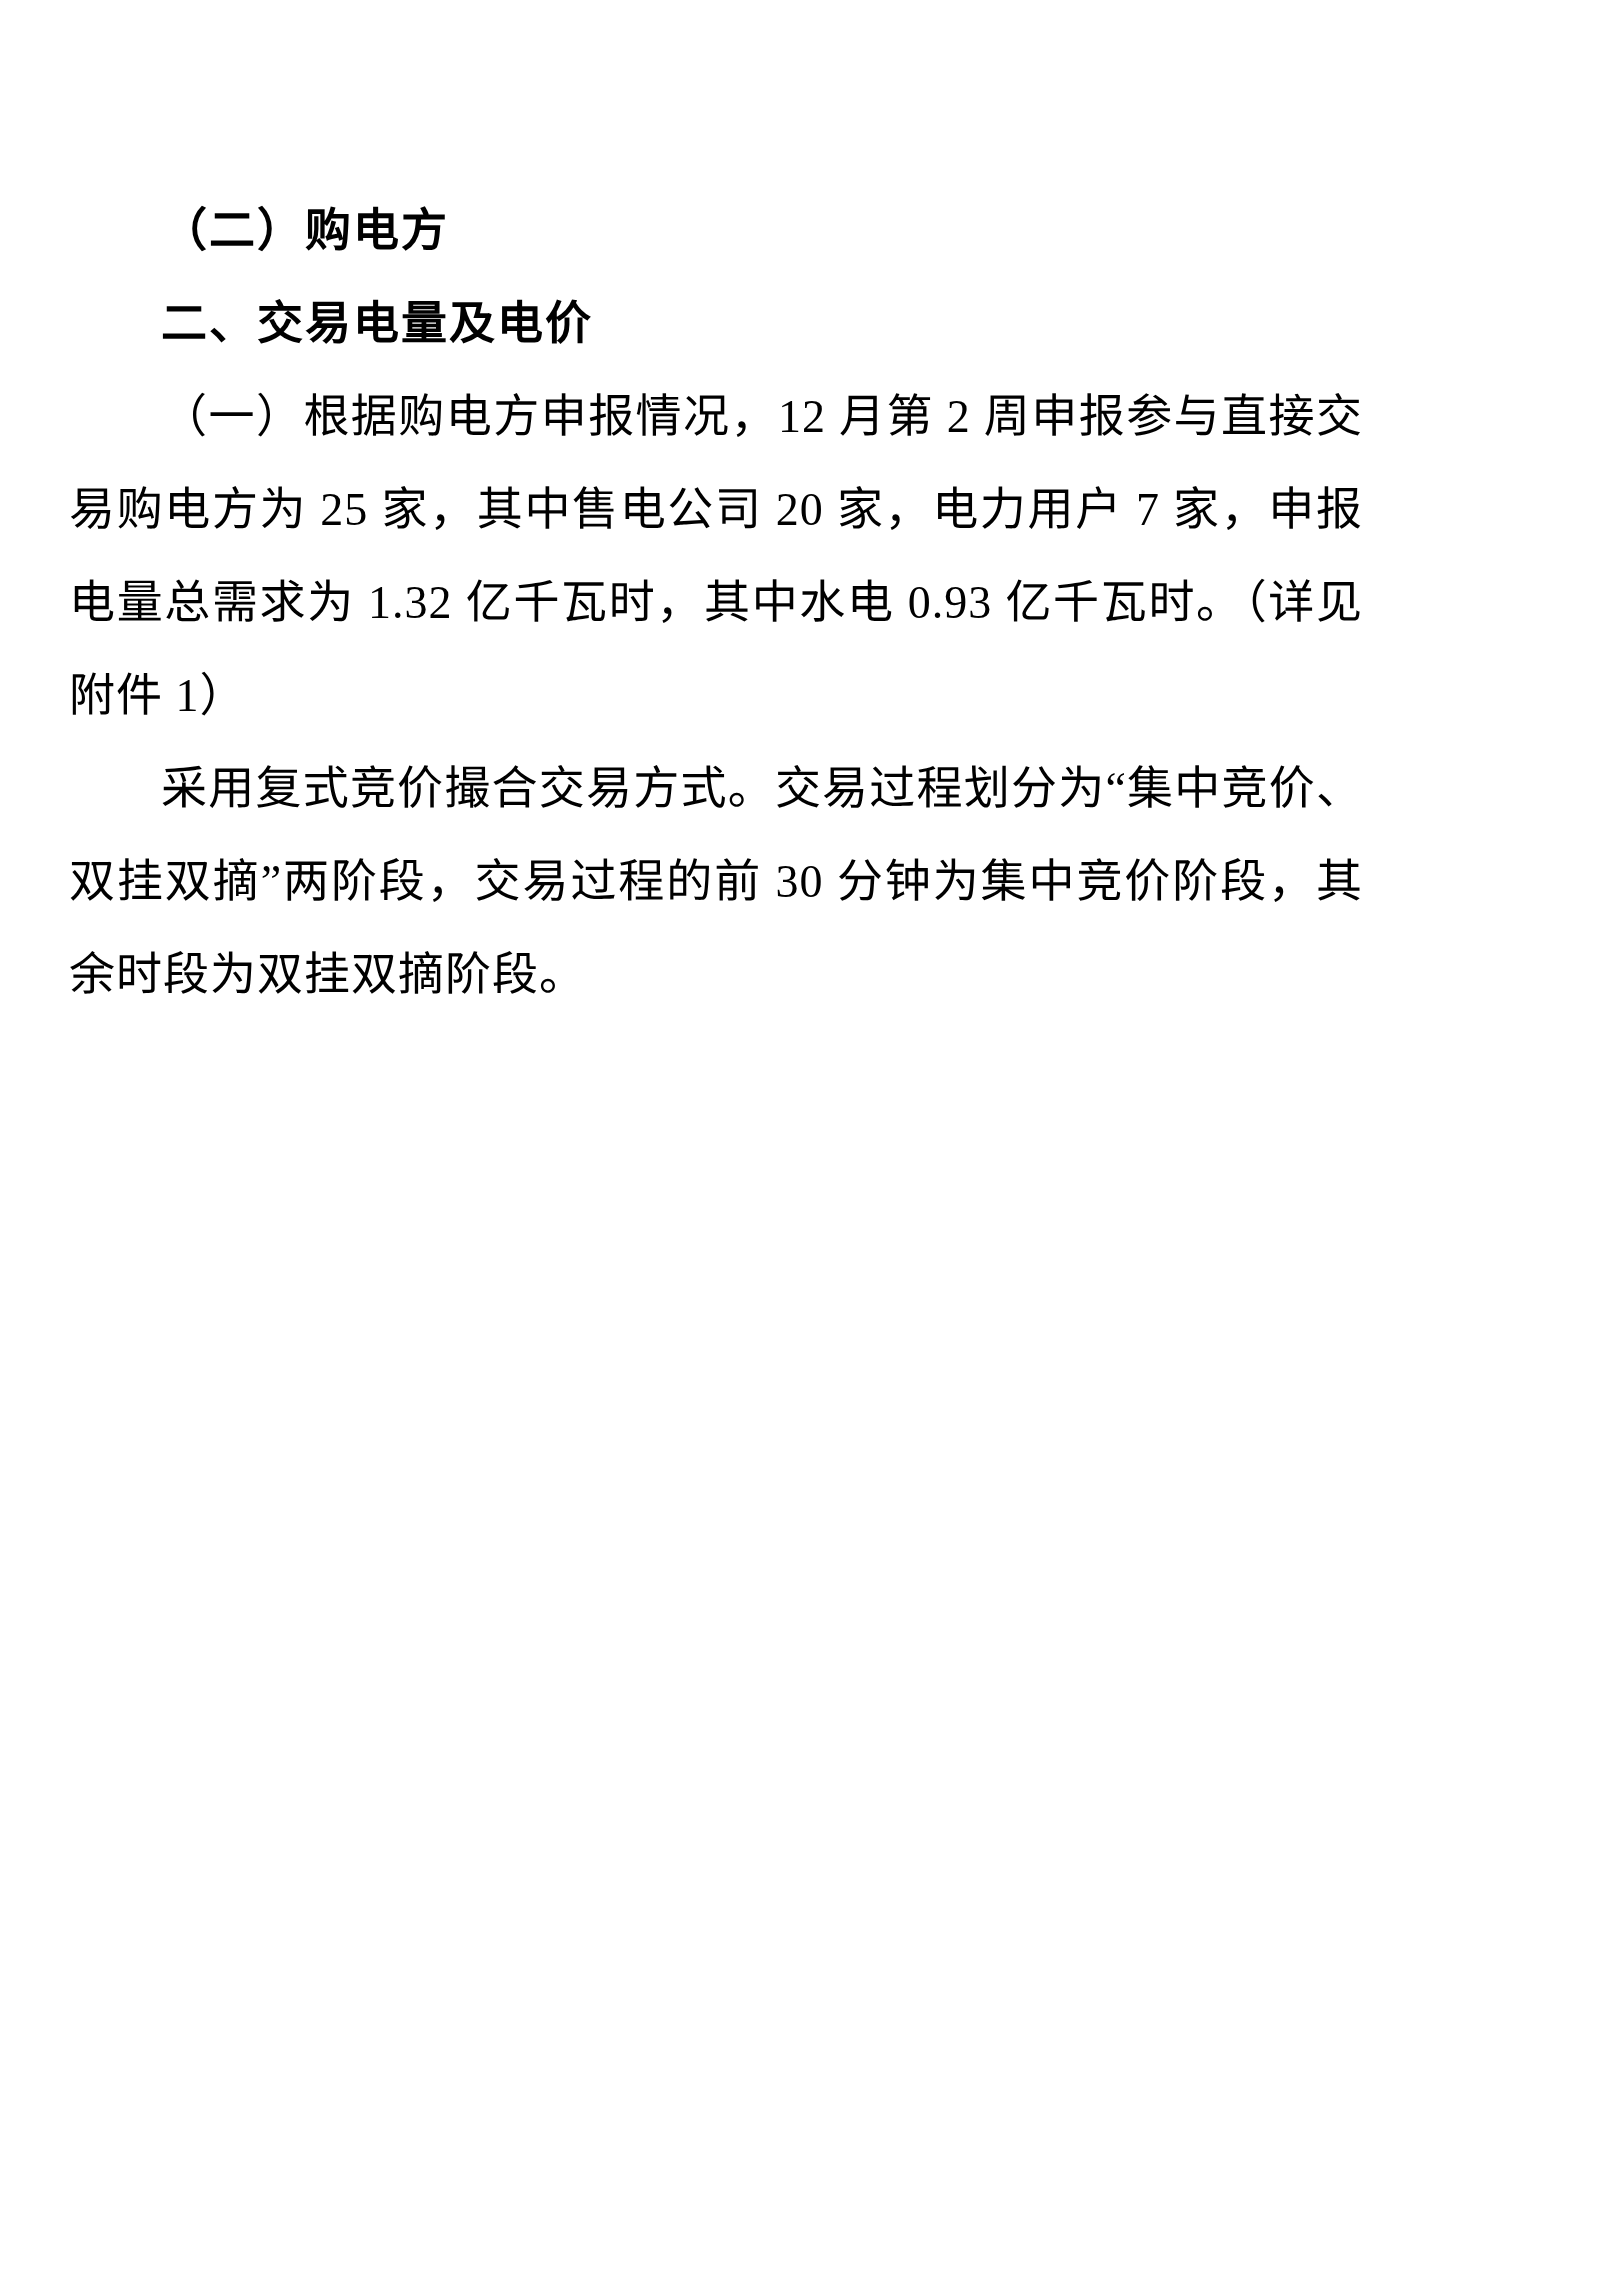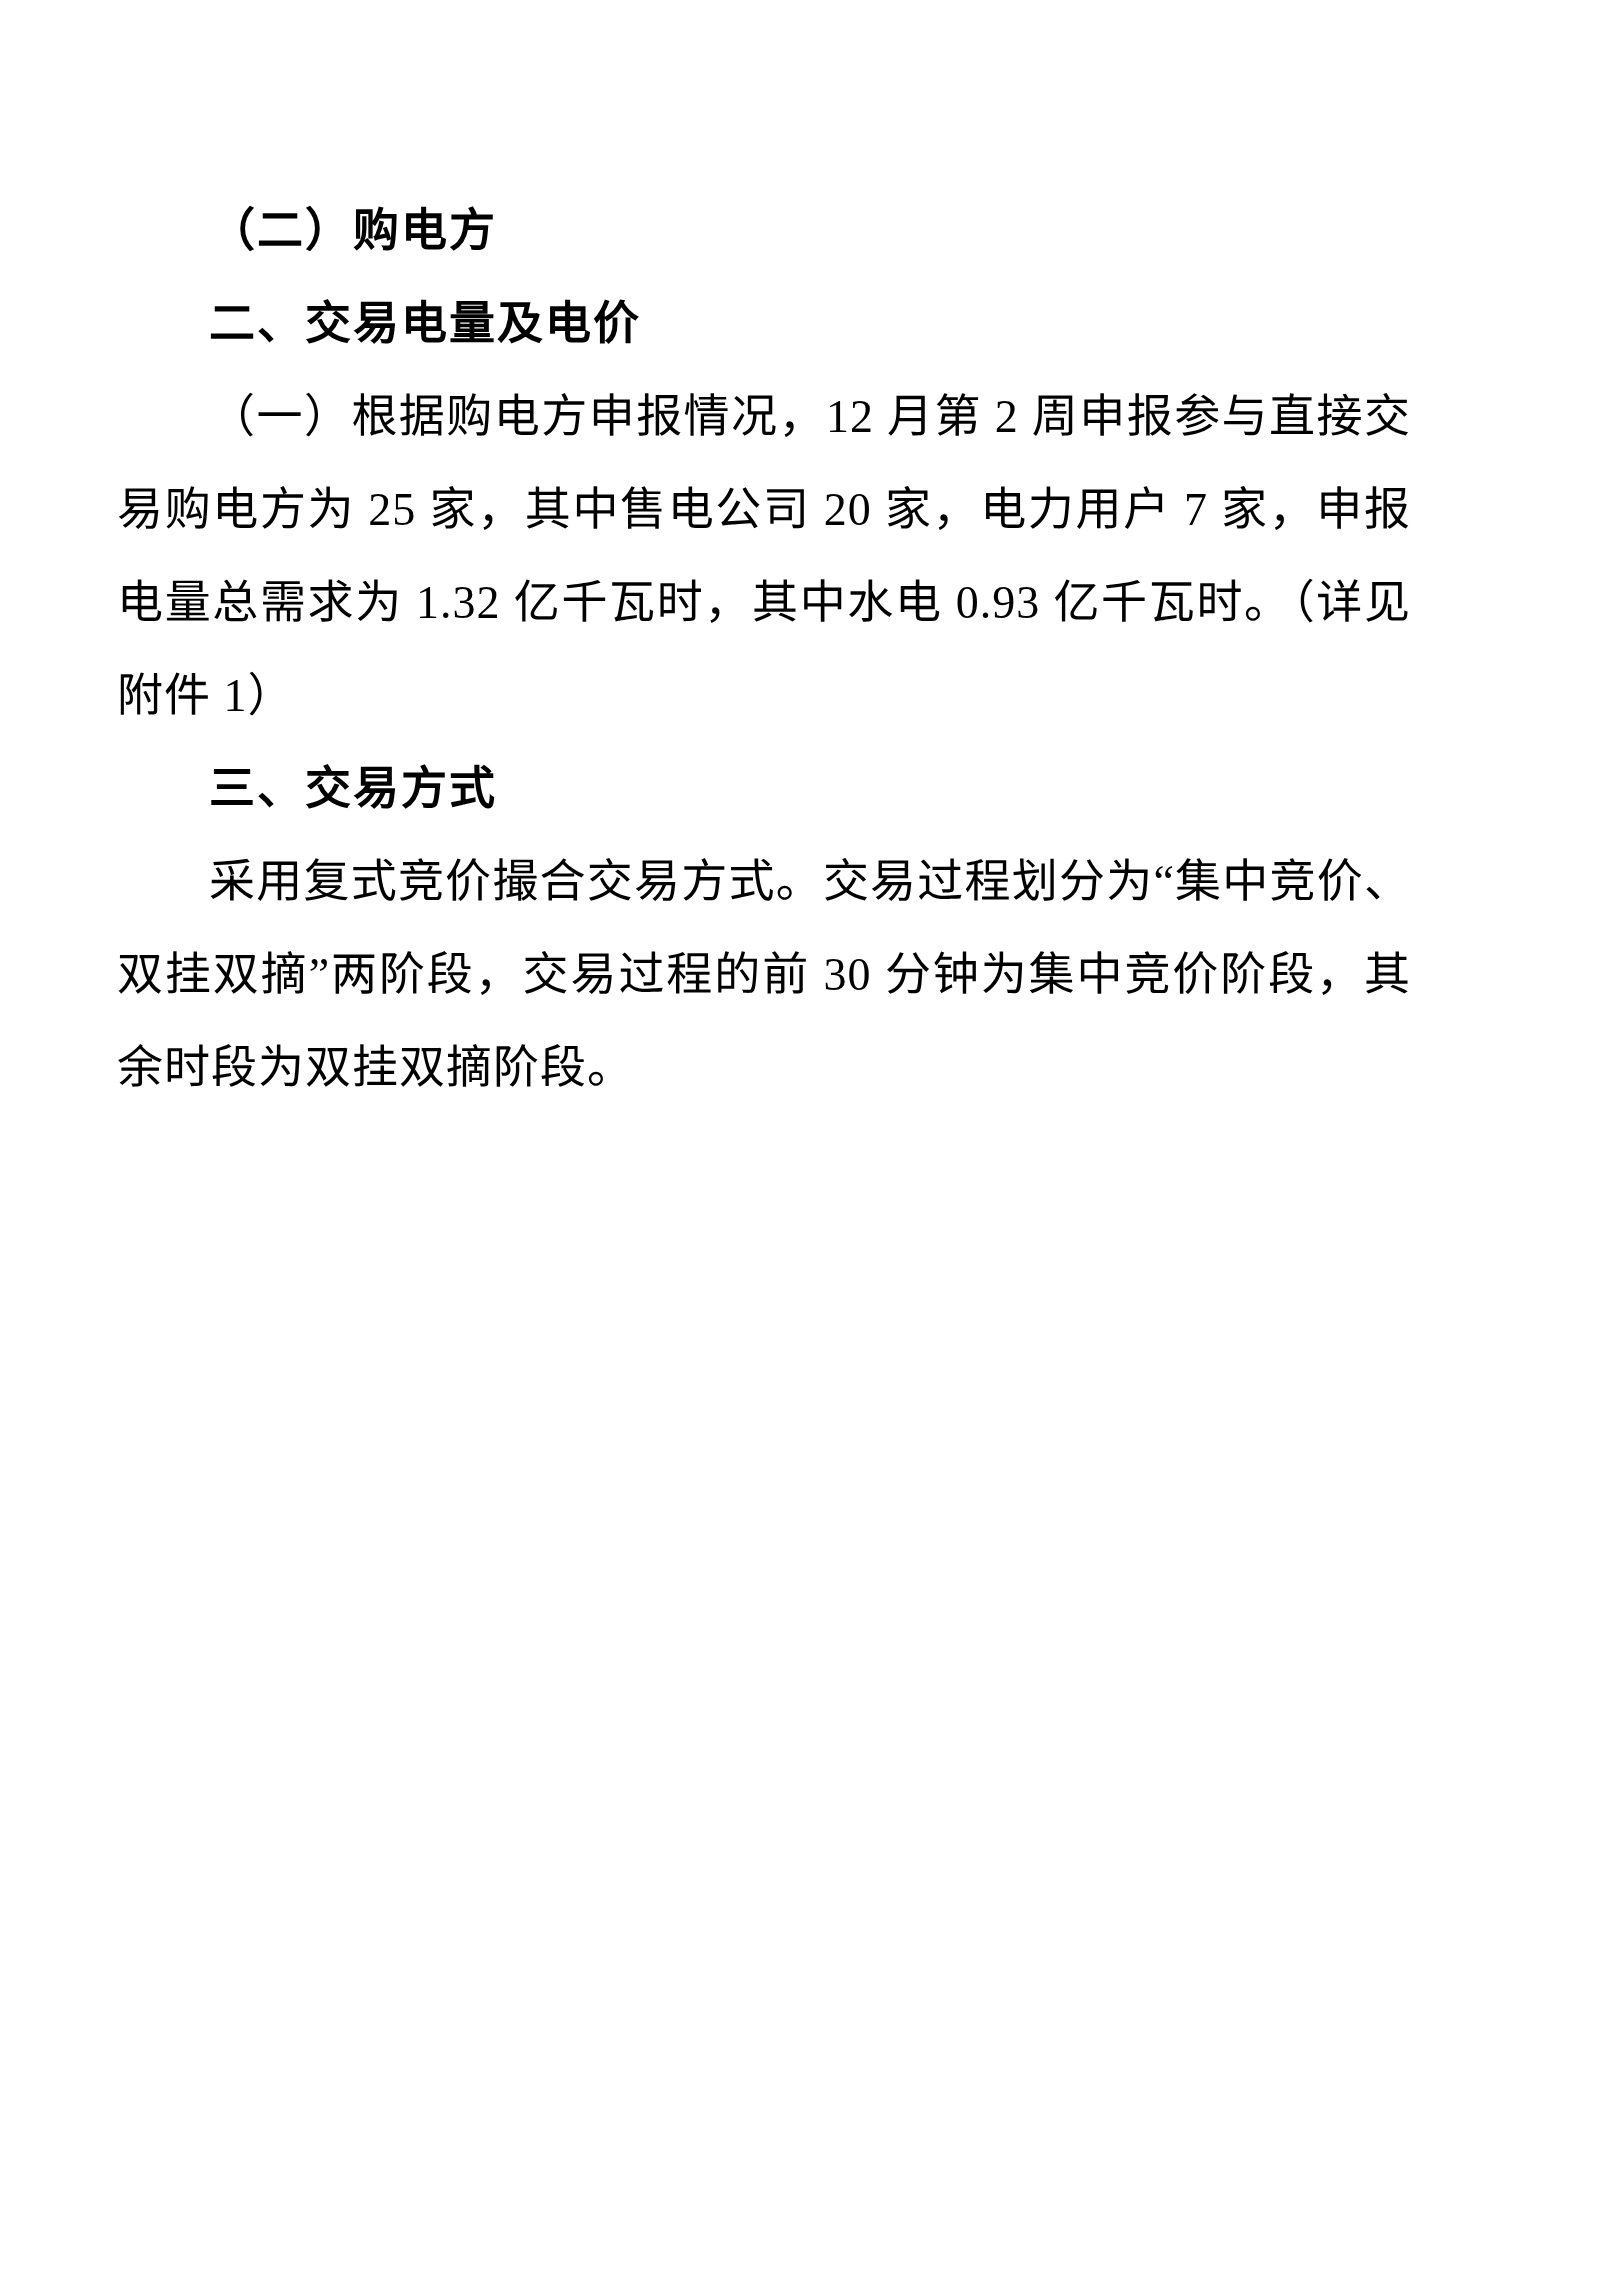--- a/index.html
+++ b/index.html
@@ -8,21 +8,21 @@
     background: #ffffff;
   }
   .page {
     position: relative;
     width: 1621px;
     height: 2083px;
     margin: 0 auto;
     background: #ffffff;
     color: #000000;
     box-sizing: border-box;
-    padding: 184px 163px 0 117px;
+    padding: 184px 163px 0 69px;
     overflow: hidden;
   }
   .doc-body {
     width: 1294px;
   }
   p.para {
     margin: 0;
     font-size: 46px;
     line-height: 93px;
     text-indent: 2em;
@@ -46,18 +46,17 @@
   <div class="doc-body">
     <p class="para heading">（二）购电方</p>
 
 
     <p class="para heading">二、交易电量及电价</p>
 
     <p class="para">（一）根据购电方申报情况，12 月第 2 周申报参与直接交易购电方为 25 家，其中售电公司 20 家，电力用户 7 家，申报电量总需求为 1.32 亿千瓦时，其中水电 0.93 亿千瓦时。（详见附件 1）</p>
 
 
 
-    <p class="para heading">三、交易方式</p>
 
     <p class="para">采用复式竞价撮合交易方式。交易过程划分为“集中竞价、双挂双摘”两阶段，交易过程的前 30 分钟为集中竞价阶段，其余时段为双挂双摘阶段。</p>
   </div>
 </div>
 
 
 </body></html>

